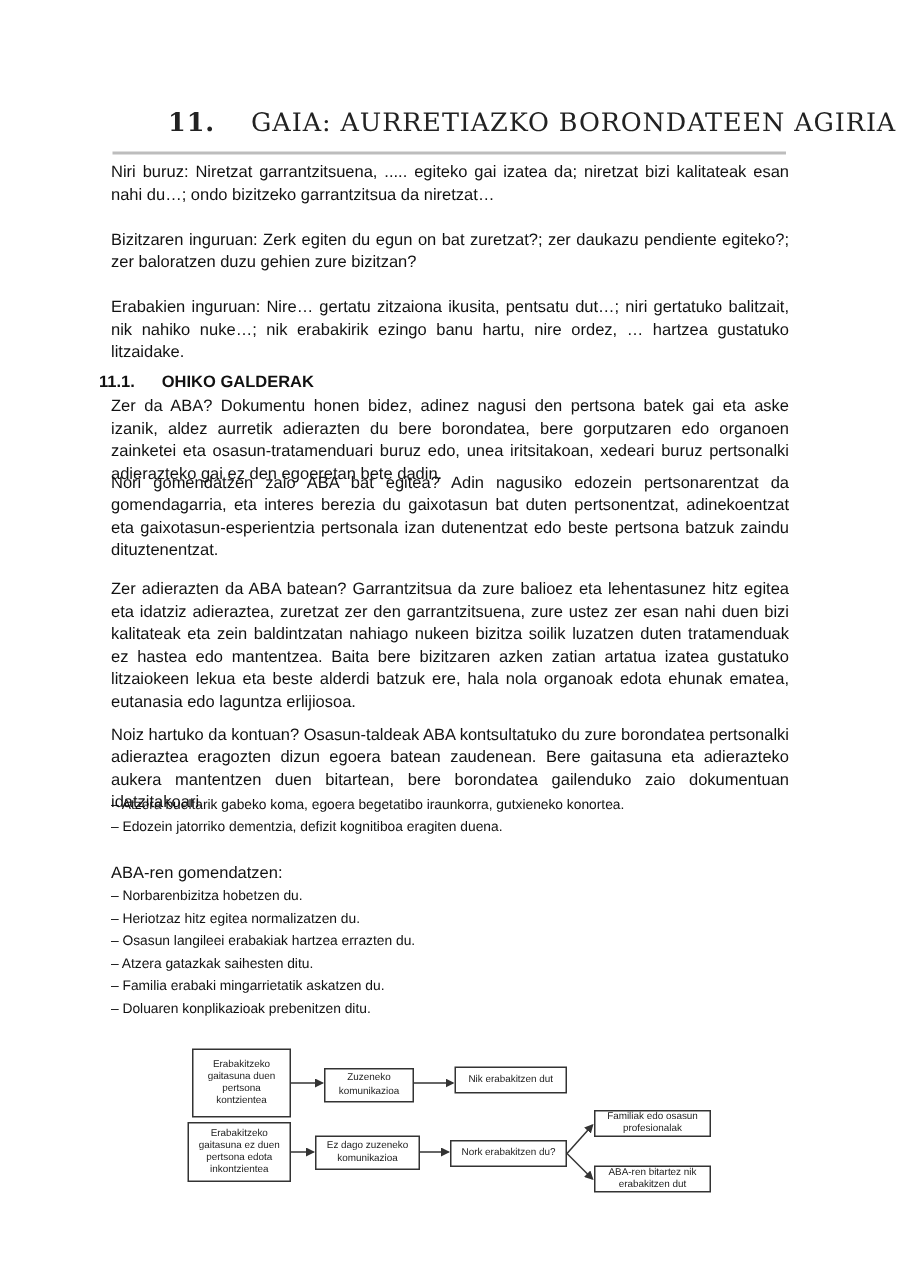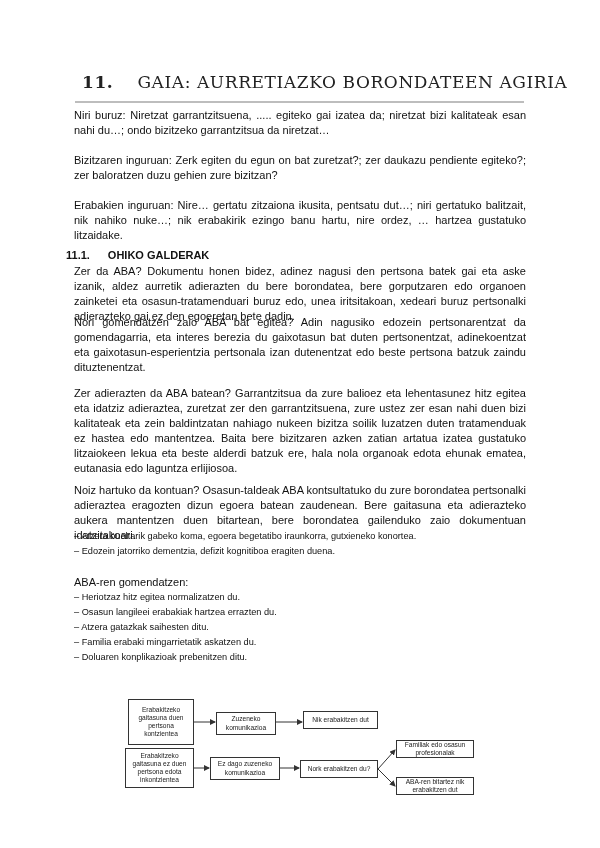--- a/index.html
+++ b/index.html
@@ -1,20 +1,20 @@
 <!DOCTYPE html>
 <html><head>
 <meta charset="utf-8">
 <style>
   html, body { margin:0; padding:0; background:#ffffff; }
   body { width:600px; height:848px; position:relative; overflow:hidden;
          font-family:"Liberation Sans", sans-serif; color:#111; }
   .title { position:absolute; left:82px; top:72px; font-family:"DejaVu Serif", serif;
            font-size:17px; letter-spacing:0.6px; color:#222; white-space:nowrap; }
-  .title .num { font-weight:bold; margin-right:24px; }
+  .title .num { font-weight:bold; margin-right:24px;margin-left:30px; }
   .rule { position:absolute; left:75px; top:101px; width:449px; height:2px; background:#bdbdbd; }
   .para { position:absolute; left:74px; width:452px; font-size:11px; line-height:15px;
           text-align:justify; color:#111; }
   .h2 { position:absolute; left:66px; top:249px; font-size:11px; font-weight:bold; color:#111; white-space:nowrap; }
   .h2 .num { margin-right:18px;text-align:center; }
   .list { position:absolute; left:74px; width:452px; font-size:9.2px; line-height:15px; margin:0; padding:0; list-style:none; }
   .list li { margin:0; padding:0; }
   .list li::before { content:"– "; }
   .box { position:absolute; border:1.2px solid #333; background:#fff; font-size:6.6px; line-height:8.2px;
          text-align:center; display:flex; align-items:center; justify-content:center; color:#222; box-sizing:border-box; padding:1px 2px; }
@@ -41,20 +41,21 @@
 <div class="para" style="top:386px">Zer adierazten da ABA batean? Garrantzitsua da zure balioez eta lehentasunez hitz egitea eta idatziz adieraztea, zuretzat zer den garrantzitsuena, zure ustez zer esan nahi duen bizi kalitateak eta zein baldintzatan nahiago nukeen bizitza soilik luzatzen duten tratamenduak ez hastea edo mantentzea. Baita bere bizitzaren azken zatian artatua izatea gustatuko litzaiokeen lekua eta beste alderdi batzuk ere, hala nola organoak edota ehunak ematea, eutanasia edo laguntza erlijiosoa.</div>
 <div class="para" style="top:483px">Noiz hartuko da kontuan? Osasun-taldeak ABA kontsultatuko du zure borondatea pertsonalki adieraztea eragozten dizun egoera batean zaudenean. Bere gaitasuna eta adierazteko aukera mantentzen duen bitartean, bere borondatea gailenduko zaio dokumentuan idatzitakoari.</div>
 
 <ul class="list" style="top:529px">
   <li>Atzera bueltarik gabeko koma, egoera begetatibo iraunkorra, gutxieneko konortea.</li>
   <li>Edozein jatorriko dementzia, defizit kognitiboa eragiten duena.</li>
 </ul>
 
 <div class="para" style="top:575px">ABA-ren gomendatzen:</div>
 <ul class="list" style="top:590px">
+  <li>Norbarenbizitza hobetzen du.</li>
   <li>Heriotzaz hitz egitea normalizatzen du.</li>
   <li>Osasun langileei erabakiak hartzea errazten du.</li>
   <li>Atzera gatazkak saihesten ditu.</li>
   <li>Familia erabaki mingarrietatik askatzen du.</li>
   <li>Doluaren konplikazioak prebenitzen ditu.</li>
 </ul>
 
 <div>
   <svg class="arrows">
     <defs>

